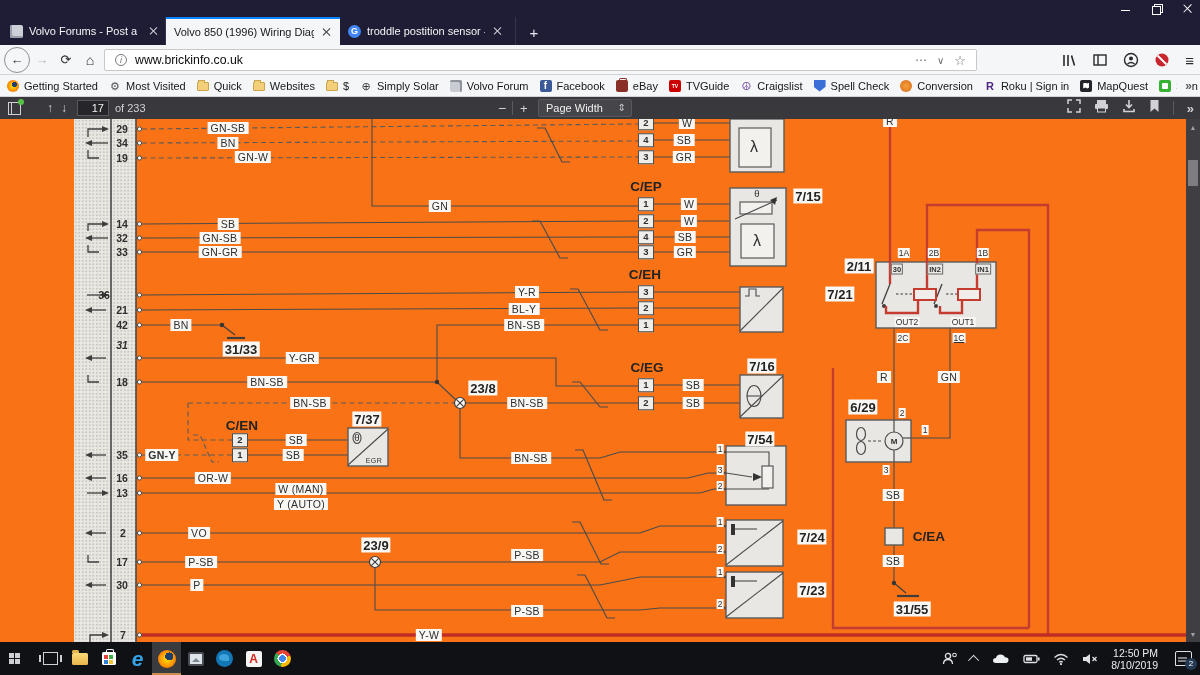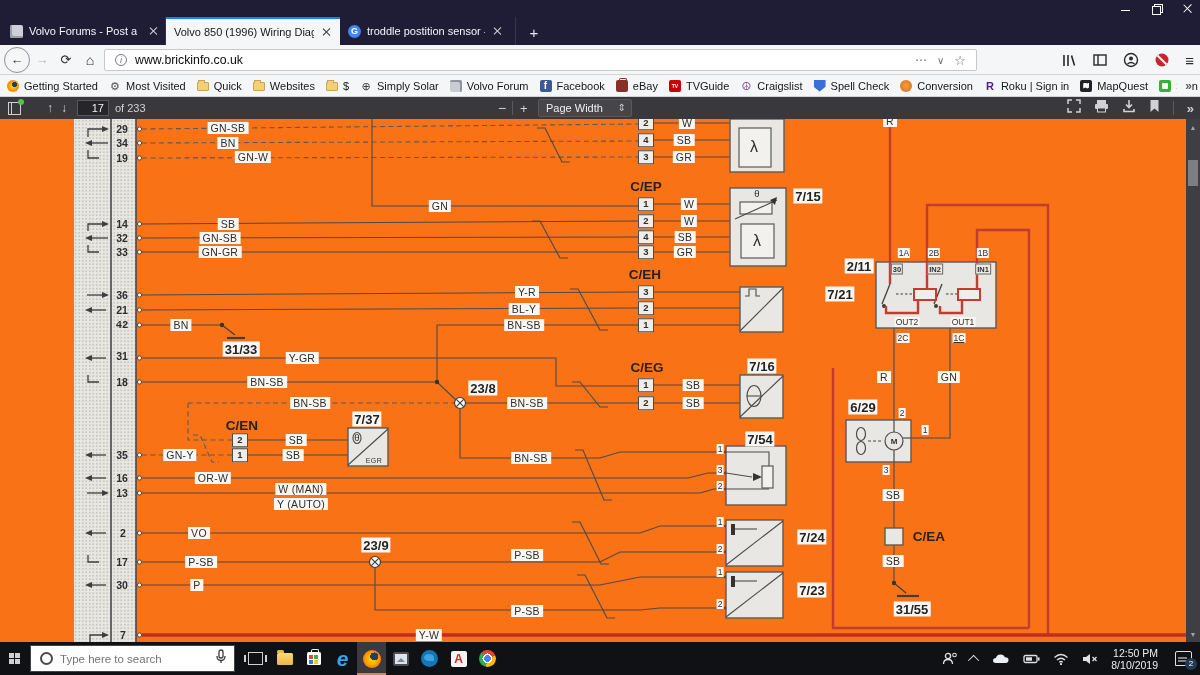--- a/index.html
+++ b/index.html
@@ -597,24 +597,24 @@
     <path d="M142,635 H1186" stroke="#bf2d25" stroke-width="3.4" fill="none"></path>
   </svg>
 
   <div id="diagram-labels">
       <span class="dl dl-p" style="left: 122px; top: 10px;">29</span>
       <span class="dl dl-p" style="left: 122px; top: 24px;">34</span>
       <span class="dl dl-p" style="left: 122px; top: 39px;">19</span>
       <span class="dl dl-p" style="left: 122px; top: 105px;">14</span>
       <span class="dl dl-p" style="left: 122px; top: 119px;">32</span>
       <span class="dl dl-p" style="left: 122px; top: 133px;">33</span>
-      <span class="dl dl-p" style="left: 122px; top: 176px; text-align: center;">36</span>
+      <span class="dl dl-p" style="left: 104px; top: 176px; text-align: center;">36</span>
       <span class="dl dl-p" style="left: 122px; top: 191px;">21</span>
-      <span class="dl dl-p" style="left: 122px; top: 206px; font-family: Liberation Mono, monospace;">42</span>
-      <span class="dl dl-p" style="left: 122px; top: 237px;">31</span>
+      <span class="dl dl-p" style="left: 122px; top: 206px;">42</span>
+      <span class="dl dl-p" style="left: 122px; top: 226px; font-style: italic;">31</span>
       <span class="dl dl-p" style="left: 122px; top: 263px;">18</span>
       <span class="dl dl-p" style="left: 122px; top: 336px;">35</span>
       <span class="dl dl-p" style="left: 122px; top: 359px; text-align: center;">16</span>
       <span class="dl dl-p" style="left: 122px; top: 374px;">13</span>
       <span class="dl dl-p" style="left: 123px; top: 414px;">2</span>
       <span class="dl dl-p" style="left: 122px; top: 443px;">17</span>
       <span class="dl dl-p" style="left: 122px; top: 466px;">30</span>
       <span class="dl dl-p" style="left: 123px; top: 516px;">7</span>
       <span class="dl dl-w" style="left: 228px; top: 9px;">GN-SB</span>
       <span class="dl dl-w" style="left: 228px; top: 24px;">BN</span>
@@ -624,21 +624,21 @@
       <span class="dl dl-w" style="left: 220px; top: 133px;">GN-GR</span>
       <span class="dl dl-w" style="left: 440px; top: 87px;">GN</span>
       <span class="dl dl-w" style="left: 527px; top: 173px;">Y-R</span>
       <span class="dl dl-w" style="left: 524px; top: 190px;">BL-Y</span>
       <span class="dl dl-w" style="left: 524px; top: 206px;">BN-SB</span>
       <span class="dl dl-w" style="left: 181px; top: 206px;">BN</span>
       <span class="dl dl-w" style="left: 267px; top: 239px; margin-left: 35px;">Y-GR</span>
       <span class="dl dl-w" style="left: 267px; top: 263px;">BN-SB</span>
       <span class="dl dl-w" style="left: 310px; top: 284px;">BN-SB</span>
       <span class="dl dl-w" style="left: 527px; top: 284px;">BN-SB</span>
-      <span class="dl dl-w" style="left: 180px; top: 336px;">GN-Y</span>
+      <span class="dl dl-w" style="left: 162px; top: 336px; font-weight: bold;">GN-Y</span>
       <span class="dl dl-w" style="left: 296px; top: 321px;">SB</span>
       <span class="dl dl-w" style="left: 293px; top: 336px;">SB</span>
       <span class="dl dl-w" style="left: 213px; top: 359px;">OR-W</span>
       <span class="dl dl-w" style="left: 301px; top: 370px;">W (MAN)</span>
       <span class="dl dl-w" style="left: 301px; top: 385px;">Y (AUTO)</span>
       <span class="dl dl-w" style="left: 199px; top: 414px;">VO</span>
       <span class="dl dl-w" style="left: 201px; top: 443px;">P-SB</span>
       <span class="dl dl-w" style="left: 197px; top: 466px;">P</span>
       <span class="dl dl-w" style="left: 429px; top: 516px;">Y-W</span>
       <span class="dl dl-w" style="left: 531px; top: 339px;">BN-SB</span>
@@ -720,31 +720,20 @@
 
   <div id="pdf-scrollbar">
     <span class="sarrow" id="sarrow-up"></span>
     <div id="pdf-scroll-thumb"></div>
     <span class="sarrow" id="sarrow-down"></span>
   </div>
 </div>
 
 <div id="taskbar">
   <div id="start-btn"></div>
-  <div id="search-box">
-    <span id="cortana-ring"></span>
-    <input id="search-input" placeholder="Type here to search" style="">
-    <span id="mic-icon">
-      <svg width="10" height="15">
-          <rect x="3" y="1" width="4" height="8" rx="2" fill="none" stroke="#3a3a3e" stroke-width="1.3"></rect>
-          <path d="M1 7 Q1 11.5 5 11.5 Q9 11.5 9 7" fill="none" stroke="#3a3a3e" stroke-width="1.3"></path>
-          <line x1="5" y1="11.5" x2="5" y2="14" stroke="#3a3a3e" stroke-width="1.3"></line>
-        </svg>
-    </span>
-  </div>
   <div class="tb-icons">
     <span class="tbi">
         <span class="ic-taskview"></span>
       </span>
     <span class="tbi">
         <span class="ic-folder"></span>
       </span>
     <span class="tbi">
         <span class="ic-store"></span>
       </span>

